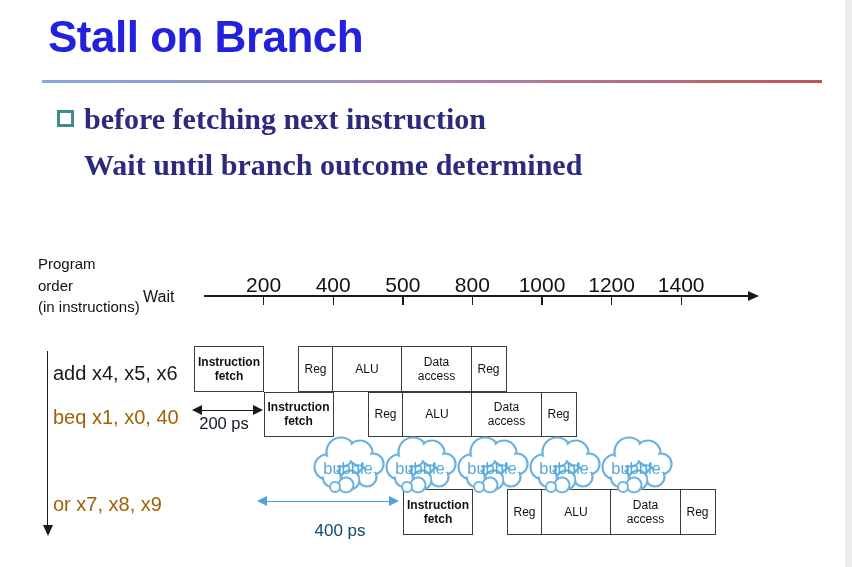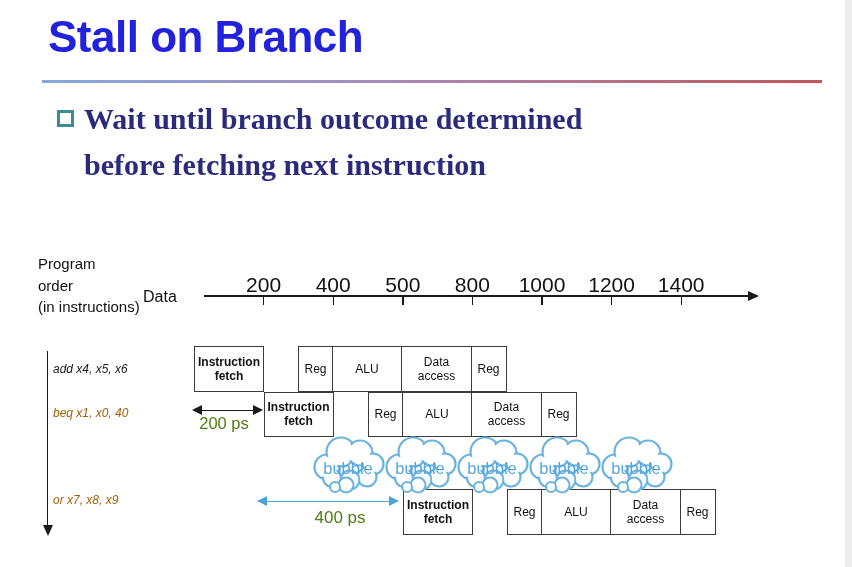--- a/index.html
+++ b/index.html
@@ -38,21 +38,21 @@
   }
   .tick { width:1.5px; height:8px; background:#1a1a1a; top:292.5px; }
   .tick-label { top:269px; font-size:21px; color:#111; transform:translateX(-50%); white-space:nowrap; }
 
   .vaxis-shaft { left:46.5px; top:347px; width:1.6px; height:176px; background:#1a1a1a; }
   .vaxis-head {
     left:42.5px; top:521px; width:0; height:0;
     border-top:11px solid #1a1a1a; border-left:5px solid transparent; border-right:5px solid transparent;
   }
 
-  .instr { font-size:12px; color:#1a1a1a; white-space:nowrap;font-style:italic; }
+  .instr { font-size:20px; color:#1a1a1a; white-space:nowrap; }
   .instr.blue { color:#a16207; }
 
   .stage {
     position:absolute; border:1.5px solid #3b3b3b; background:#fff;
     display:flex; align-items:center; justify-content:center; text-align:center;
     font-size:12px; line-height:1.18; color:#111; z-index:2;
   }
   .stage .stage-label { display:inline-block; }
   .stage .w-if  { max-width:62px;font-weight:bold; }
   .stage .w-da  { max-width:48px; }
@@ -60,22 +60,22 @@
   .darrow { position:absolute; height:11px; }
   .darrow .shaft { position:absolute; left:7px; right:7px; top:4.7px; height:1.6px; background:currentColor; }
   .darrow .head-l {
     position:absolute; left:0; top:0; width:0; height:0;
     border-right:10px solid currentColor; border-top:5.5px solid transparent; border-bottom:5.5px solid transparent;
   }
   .darrow .head-r {
     position:absolute; right:0; top:0; width:0; height:0;
     border-left:10px solid currentColor; border-top:5.5px solid transparent; border-bottom:5.5px solid transparent;
   }
-  .stall-label { font-size:16.5px; color:#4d7c0f; text-align:center; white-space:nowrap; }
-  .stall-label.blue { color:#4d7c0f; font-size:17px; }
+  .stall-label { font-size:16.5px; color:#0f172a; text-align:center; white-space:nowrap; }
+  .stall-label.blue { color:#0c4a6e; font-size:17px;margin-top:13px; }
 
   .bubble-svg { position:absolute; width:84px; height:62px; z-index:3; }
   .bubble-svg text {
     font-family:"Liberation Sans", sans-serif; font-size:16.5px; fill:#55a9da;
   }
   .edge-strip { left:845px; top:0; width:7px; height:567px; background:#ececec; }
 </style>
 </head>
 <body>
 
@@ -108,33 +108,33 @@
         </g>
       </g>
     </defs>
   </svg>
 
   <div class="abs title">Stall on Branch</div>
   <div class="abs title-rule"></div>
 
   <div class="abs bullet-square"></div>
   <div class="abs bullet-text">
+    <span>before fetching next instruction</span>
     <span>Wait until branch outcome determined</span>
-    <span>before fetching next instruction</span>
   </div>
 
   <div class="abs" style="left:0;top:4px;width:852px;height:567px">
 
     <div class="abs exec-label">
       <div>Program</div>
       <div>order</div>
       <div>(in instructions)</div>
     </div>
 
-    <div class="abs time-label">Data</div>
+    <div class="abs time-label">Wait</div>
     <div class="abs axis-shaft"></div>
     <div class="abs axis-head"></div>
 
     <span class="abs tick-label" style="left:263.6px">200</span>
     <span class="abs tick-label" style="left:333.2px">400</span>
     <span class="abs tick-label" style="left:402.8px">500</span>
     <span class="abs tick-label" style="left:472.4px">800</span>
     <span class="abs tick-label" style="left:542px">1000</span>
     <span class="abs tick-label" style="left:611.6px">1200</span>
     <span class="abs tick-label" style="left:681.2px">1400</span>

